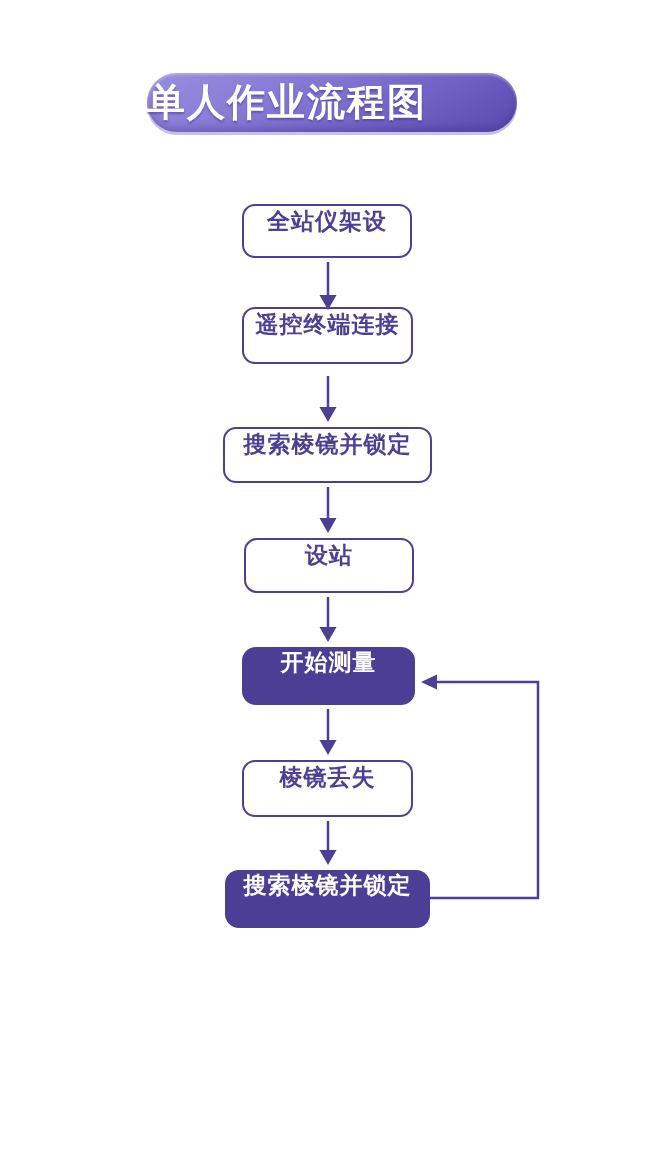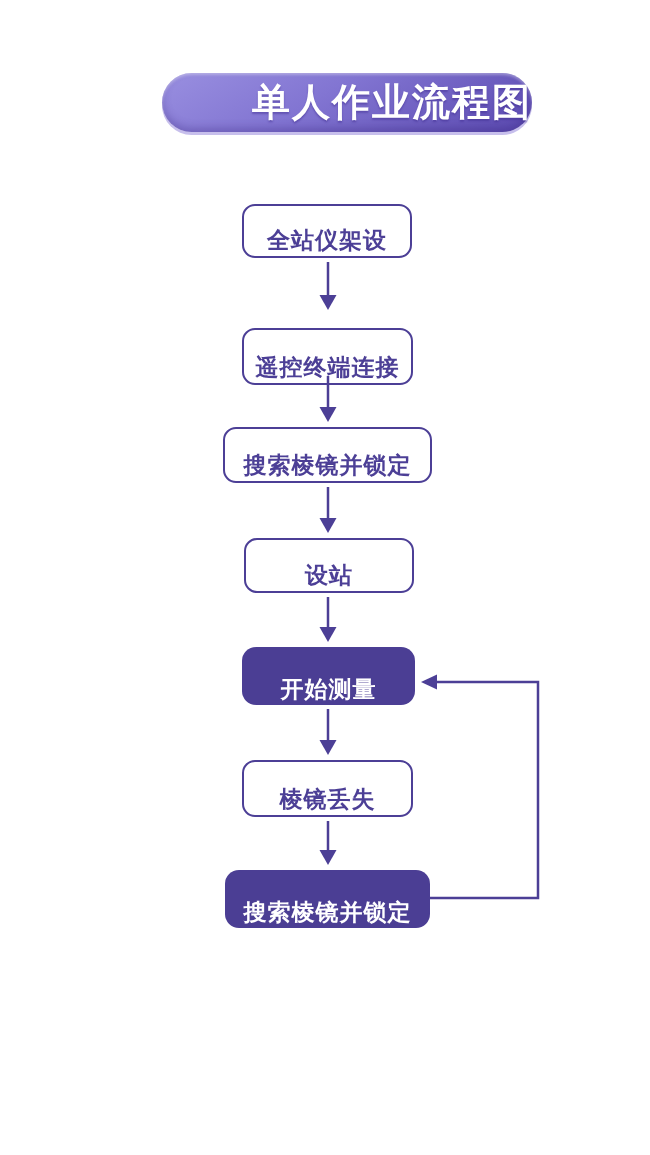--- a/index.html
+++ b/index.html
@@ -14,40 +14,40 @@
   html,body{margin:0;padding:0;background:#fff;}
   .stage{
     position:relative;
     width:650px;height:1155px;
     background:var(--background);
     font-family:"Liberation Sans", sans-serif;
     overflow:hidden;
   }
   .banner{
     position:absolute;
-    left:162px;top:73px;width:370px;height:59px;
+    left:147px;top:73px;width:370px;height:59px;
     border-radius:30px;
     background:linear-gradient(150deg, var(--banner-light) 0%, var(--banner-mid) 42%, var(--banner-dark) 100%);
     box-shadow:0 3px 0 var(--banner-lip),
                inset 0 2px 3px rgba(255,255,255,0.35),
                inset 0 -4px 8px rgba(50,30,120,0.30);
-    display:flex;align-items:center;justify-content:flex-end;
+    display:flex;align-items:center;justify-content:flex-start;
   }
   .banner-title{
     color:#ffffff;
     font-size:38px;
     font-weight:bold;
     letter-spacing:2px;
     text-shadow:0 2px 2px rgba(60,40,140,0.45);
     white-space:nowrap;
   }
   .node{
     position:absolute;
     box-sizing:border-box;
-    display:flex;align-items:flex-end;justify-content:center;
+    display:flex;align-items:flex-start;justify-content:center;
     font-weight:bold;
     font-size:23px;
     letter-spacing:1px;
     white-space:nowrap;
   }
   .node.outline{
     background:#ffffff;
     border:2.5px solid var(--primary);
     border-radius:13px;
     color:var(--primary);
@@ -77,21 +77,21 @@
 <div class="stage">
 
   <div class="banner">
     <span class="banner-title">单人作业流程图</span>
   </div>
 
   <div class="node outline" style="left:242px;top:204px;width:170px;height:54px">
     <span>全站仪架设</span>
   </div>
 
-  <div class="node outline" style="left:242px;top:328px;width:171px;height:57px">
+  <div class="node outline" style="left:242px;top:307px;width:171px;height:57px">
     <span>遥控终端连接</span>
   </div>
 
   <div class="node outline" style="left:223px;top:427px;width:209px;height:56px">
     <span>搜索棱镜并锁定</span>
   </div>
 
   <div class="node outline" style="left:244px;top:538px;width:170px;height:55px">
     <span>设站</span>
   </div>

